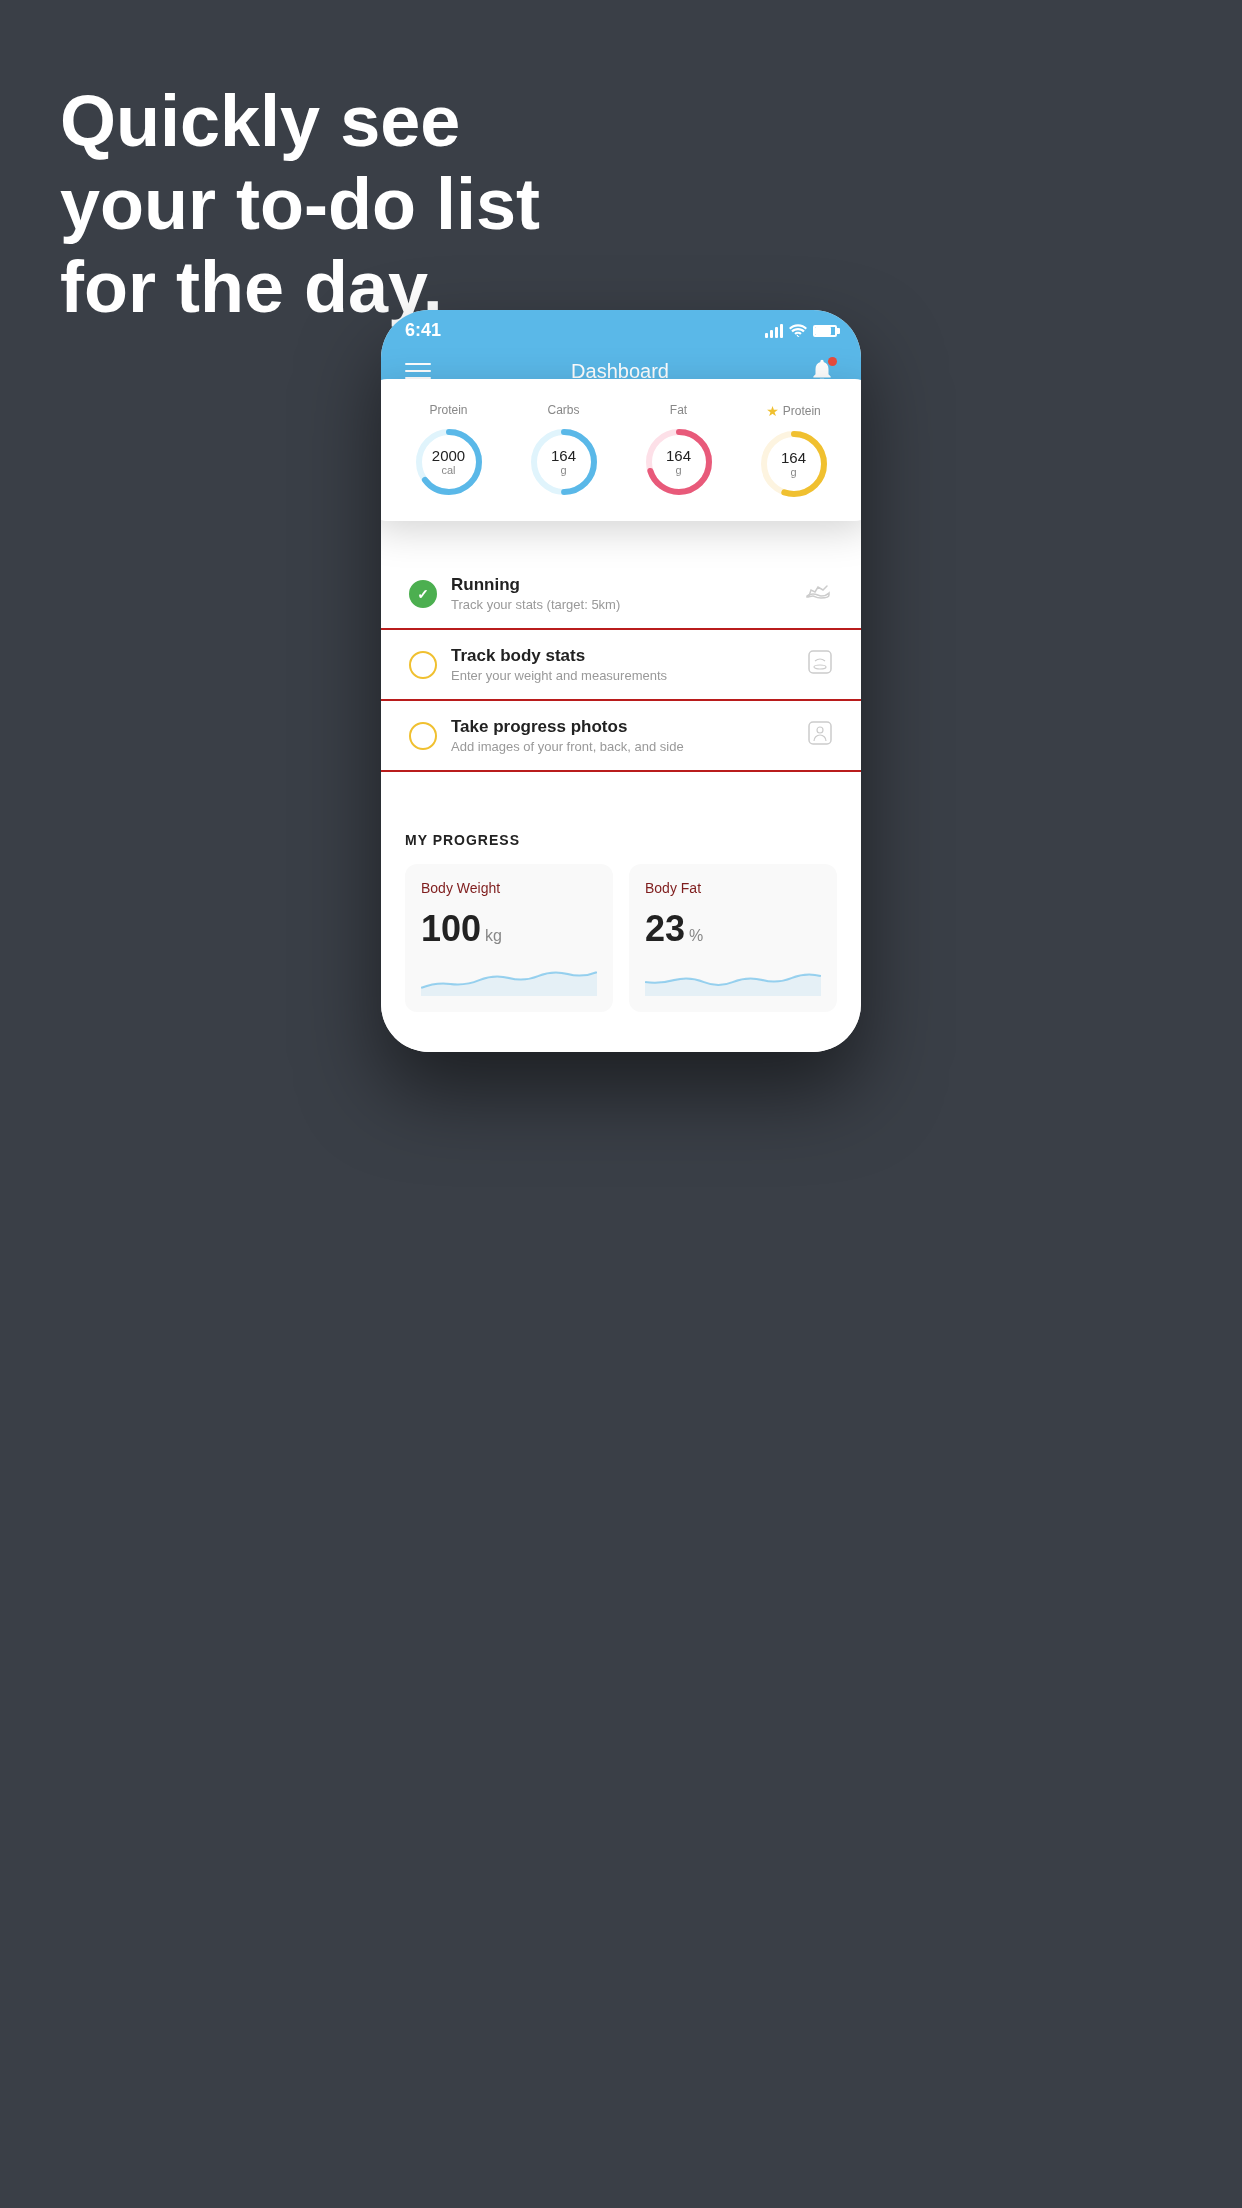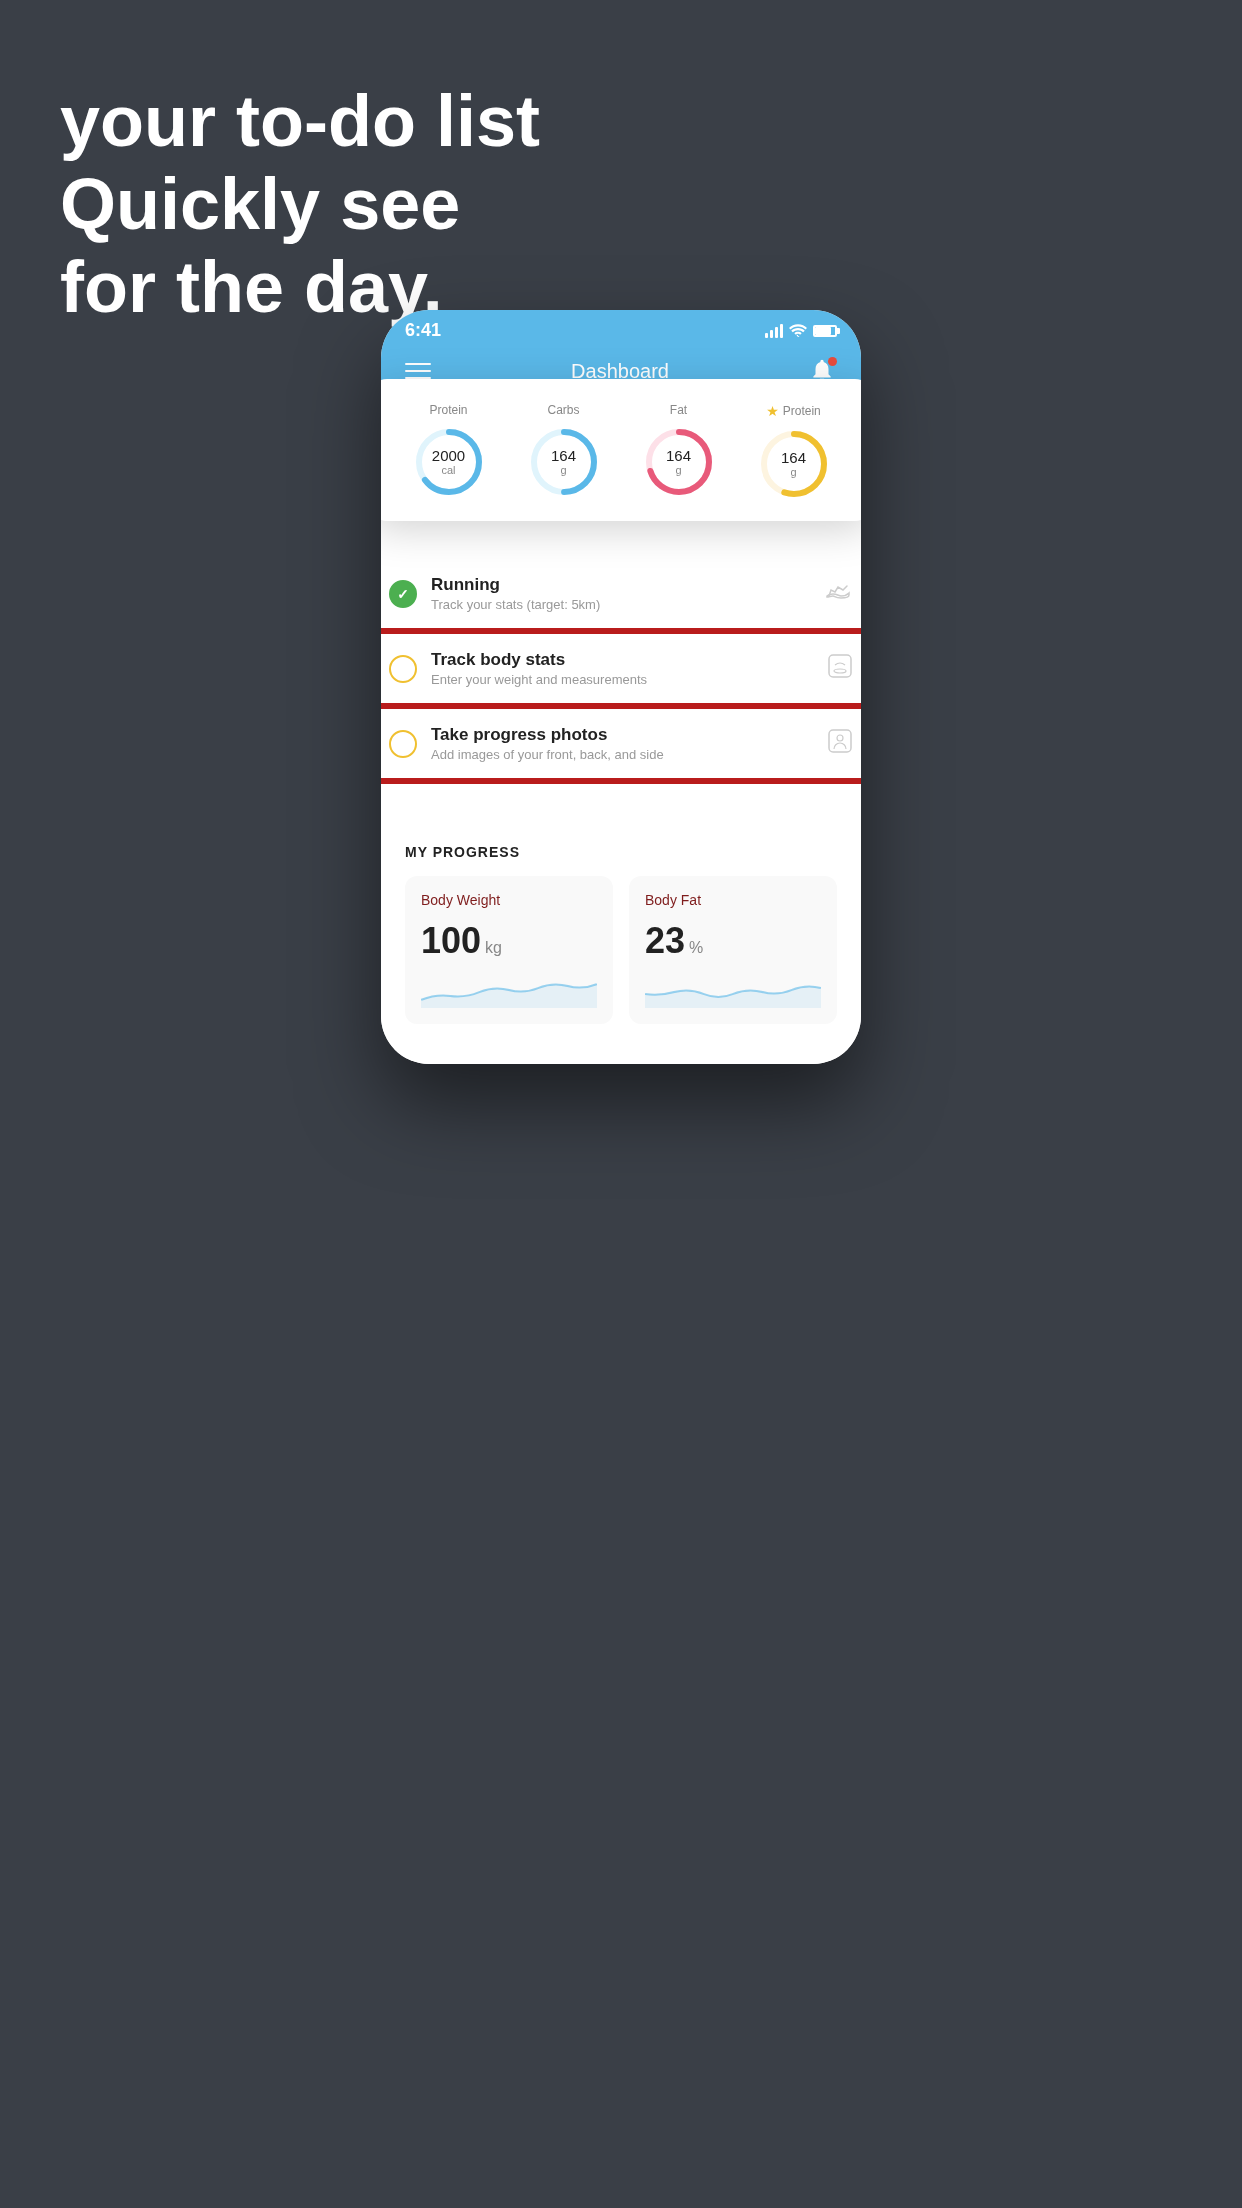--- a/index.html
+++ b/index.html
@@ -248,22 +248,22 @@
     }
 
     
     .todo-section {
       background: #fff;
       padding-top: 160px;
     }
     .todo-item {
       display: flex;
       align-items: center;
-      padding: 16px 8px;
-      border-bottom: 6px solid #b91c1c;
+      padding: 16px 28px;
+      border-bottom: 2px solid #b91c1c;
       gap: 14px;
     }
     .todo-circle {
       width: 28px;
       height: 28px;
       border-radius: 50%;
       border: 2.5px solid #4caf50;
       flex-shrink: 0;
       display: flex;
       align-items: center;
@@ -350,22 +350,22 @@
     }
     .sparkline svg {
       width: 100%;
       height: 100%;
     }
   </style>
 </head>
 <body>
 
 <div class="hero-text">
+  <div>Quickly see</div>
   <div>your to-do list</div>
-  <div>Quickly see</div>
   <div>for the day.</div>
 </div>
 
 <div class="phone-wrapper">
   <div class="phone">
 
     <div class="status-bar">
       <span class="status-time">6:41</span>
       <div class="status-icons">
         <div class="signal-bars">

